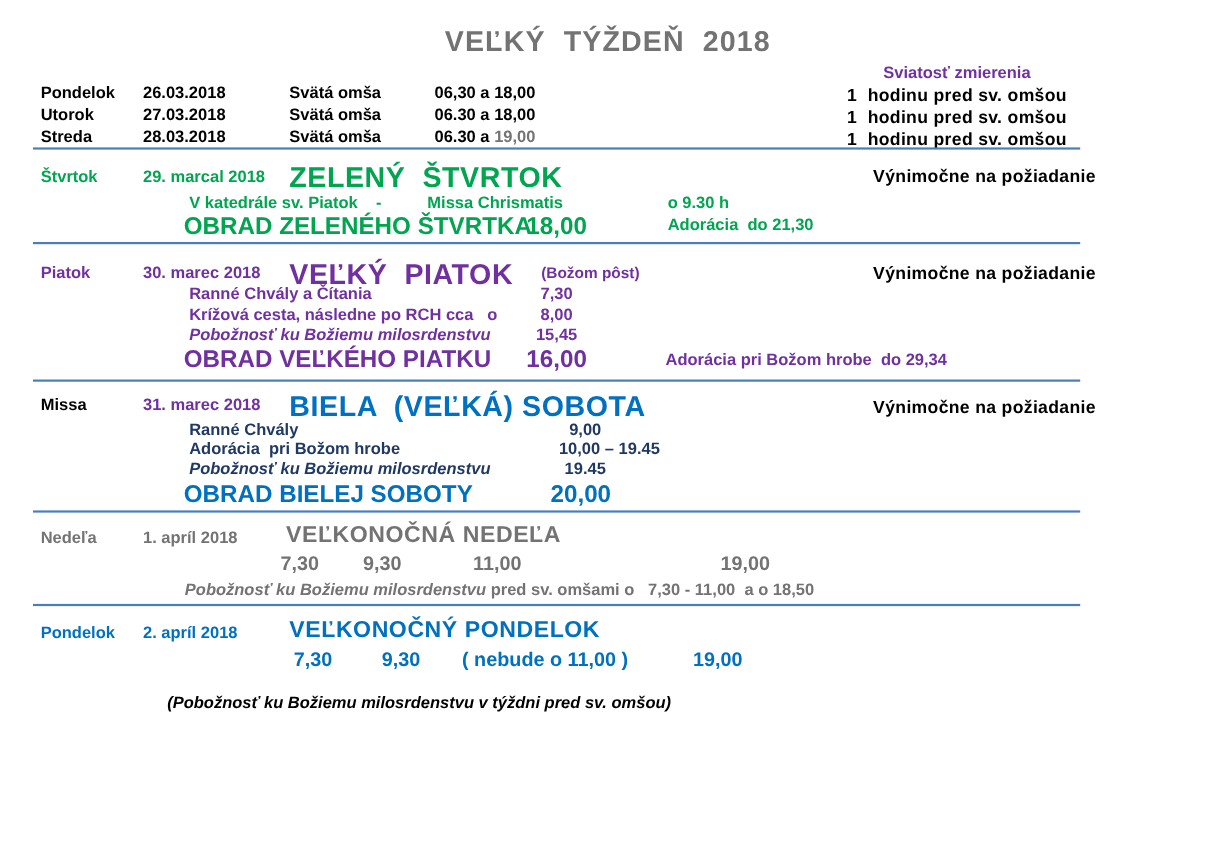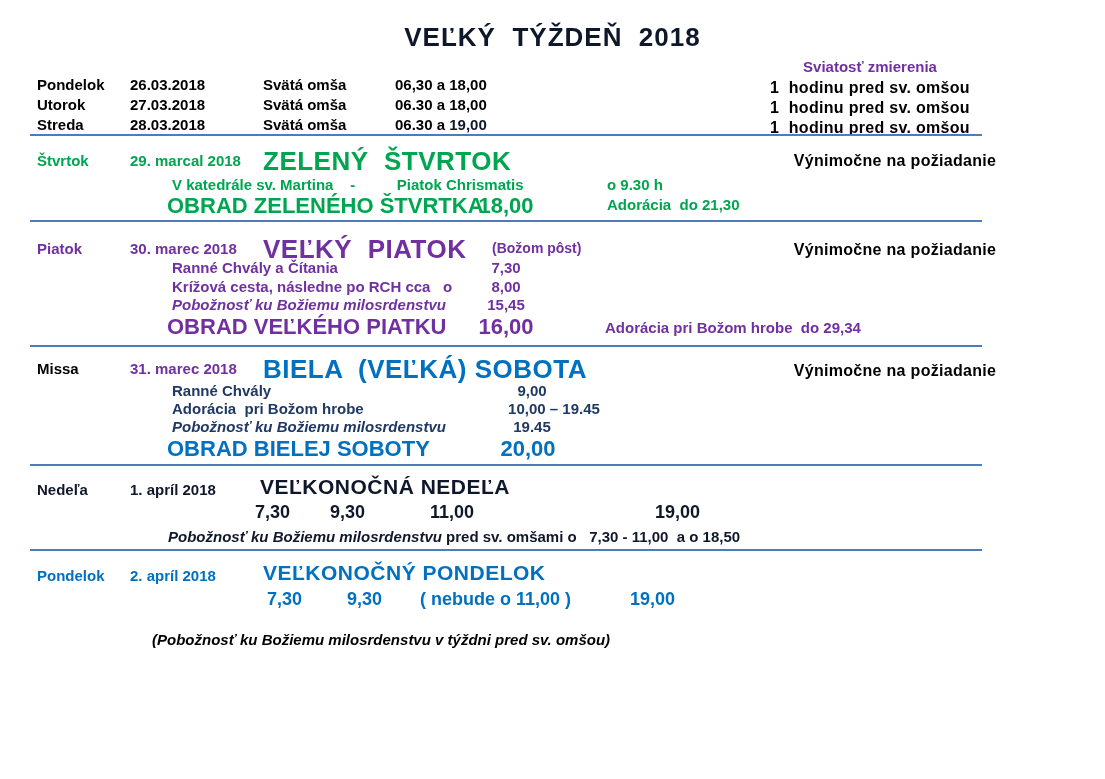--- a/index.html
+++ b/index.html
@@ -7,21 +7,21 @@
         font-family:"Liberation Sans",sans-serif;overflow:hidden;}
   .t{position:absolute;white-space:pre;font-weight:bold;line-height:1.18;color:#000;}
   .reg{font-weight:bold;}
   .i{font-style:italic;}
   .rt{text-align:center;}
   .ct{text-align:center;}
   .green{color:#00a550;}
   .purple{color:#7030a0;}
   .blue{color:#0070c0;}
   .navy{color:#1f3864;}
-  .red{color:#0f172a;}
+  .red{color:#737373;}
   .fs14{font-size:14px;}
   .fs15{font-size:15px;}
   .fs16{font-size:16px;letter-spacing:.3px;}
   .fs17{font-size:22px;}
   .fs18{font-size:18px;}
   .fs21{font-size:21px;letter-spacing:.5px;}
   .fs22{font-size:26px;letter-spacing:.5px;}
   .fs26{font-size:26px;letter-spacing:1px;}
   .divider{position:absolute;left:30px;width:952px;height:0;border-top:2px solid #4a7ebb;}
 </style>
@@ -51,21 +51,21 @@
   <div class="t fs15" style="left:263px;top:116px">Svätá omša</div>
   <div class="t fs15" style="left:395px;top:116px"><span>06.30 a </span><span class="red">19,00</span></div>
   <div class="t reg ct fs16" style="left:750px;top:119px;width:240px">1  hodinu pred sv. omšou</div>
 
   <div class="divider" style="top:134px"></div>
 
   <div class="t green fs15" style="left:37px;top:152px">Štvrtok</div>
   <div class="t green fs15" style="left:130px;top:152px">29. marcal 2018</div>
   <div class="t green fs22" style="left:263px;top:146px">ZELENÝ  ŠTVRTOK</div>
   <div class="t rt fs16" style="left:770px;top:152px;width:250px">Výnimočne na požiadanie</div>
-  <div class="t green fs15" style="left:172px;top:176px">V katedrále sv. Martina    -          Piatok Chrismatis</div>
+  <div class="t green fs15" style="left:172px;top:176px">V katedrále sv. Piatok    -          Missa Chrismatis</div>
   <div class="t green fs15" style="left:607px;top:176px">o 9.30 h</div>
   <div class="t green fs17" style="left:167px;top:193px">OBRAD ZELENÉHO ŠTVRTKA</div>
   <div class="t green fs17 rt" style="left:460px;top:193px;width:92px">18,00</div>
   <div class="t green fs15" style="left:607px;top:196px">Adorácia  do 21,30</div>
 
   <div class="divider" style="top:220px"></div>
 
   <div class="t purple fs15" style="left:37px;top:240px">Piatok</div>
   <div class="t purple fs15" style="left:130px;top:240px">30. marec 2018</div>
   <div class="t purple fs22" style="left:263px;top:234px">VEĽKÝ  PIATOK</div>

